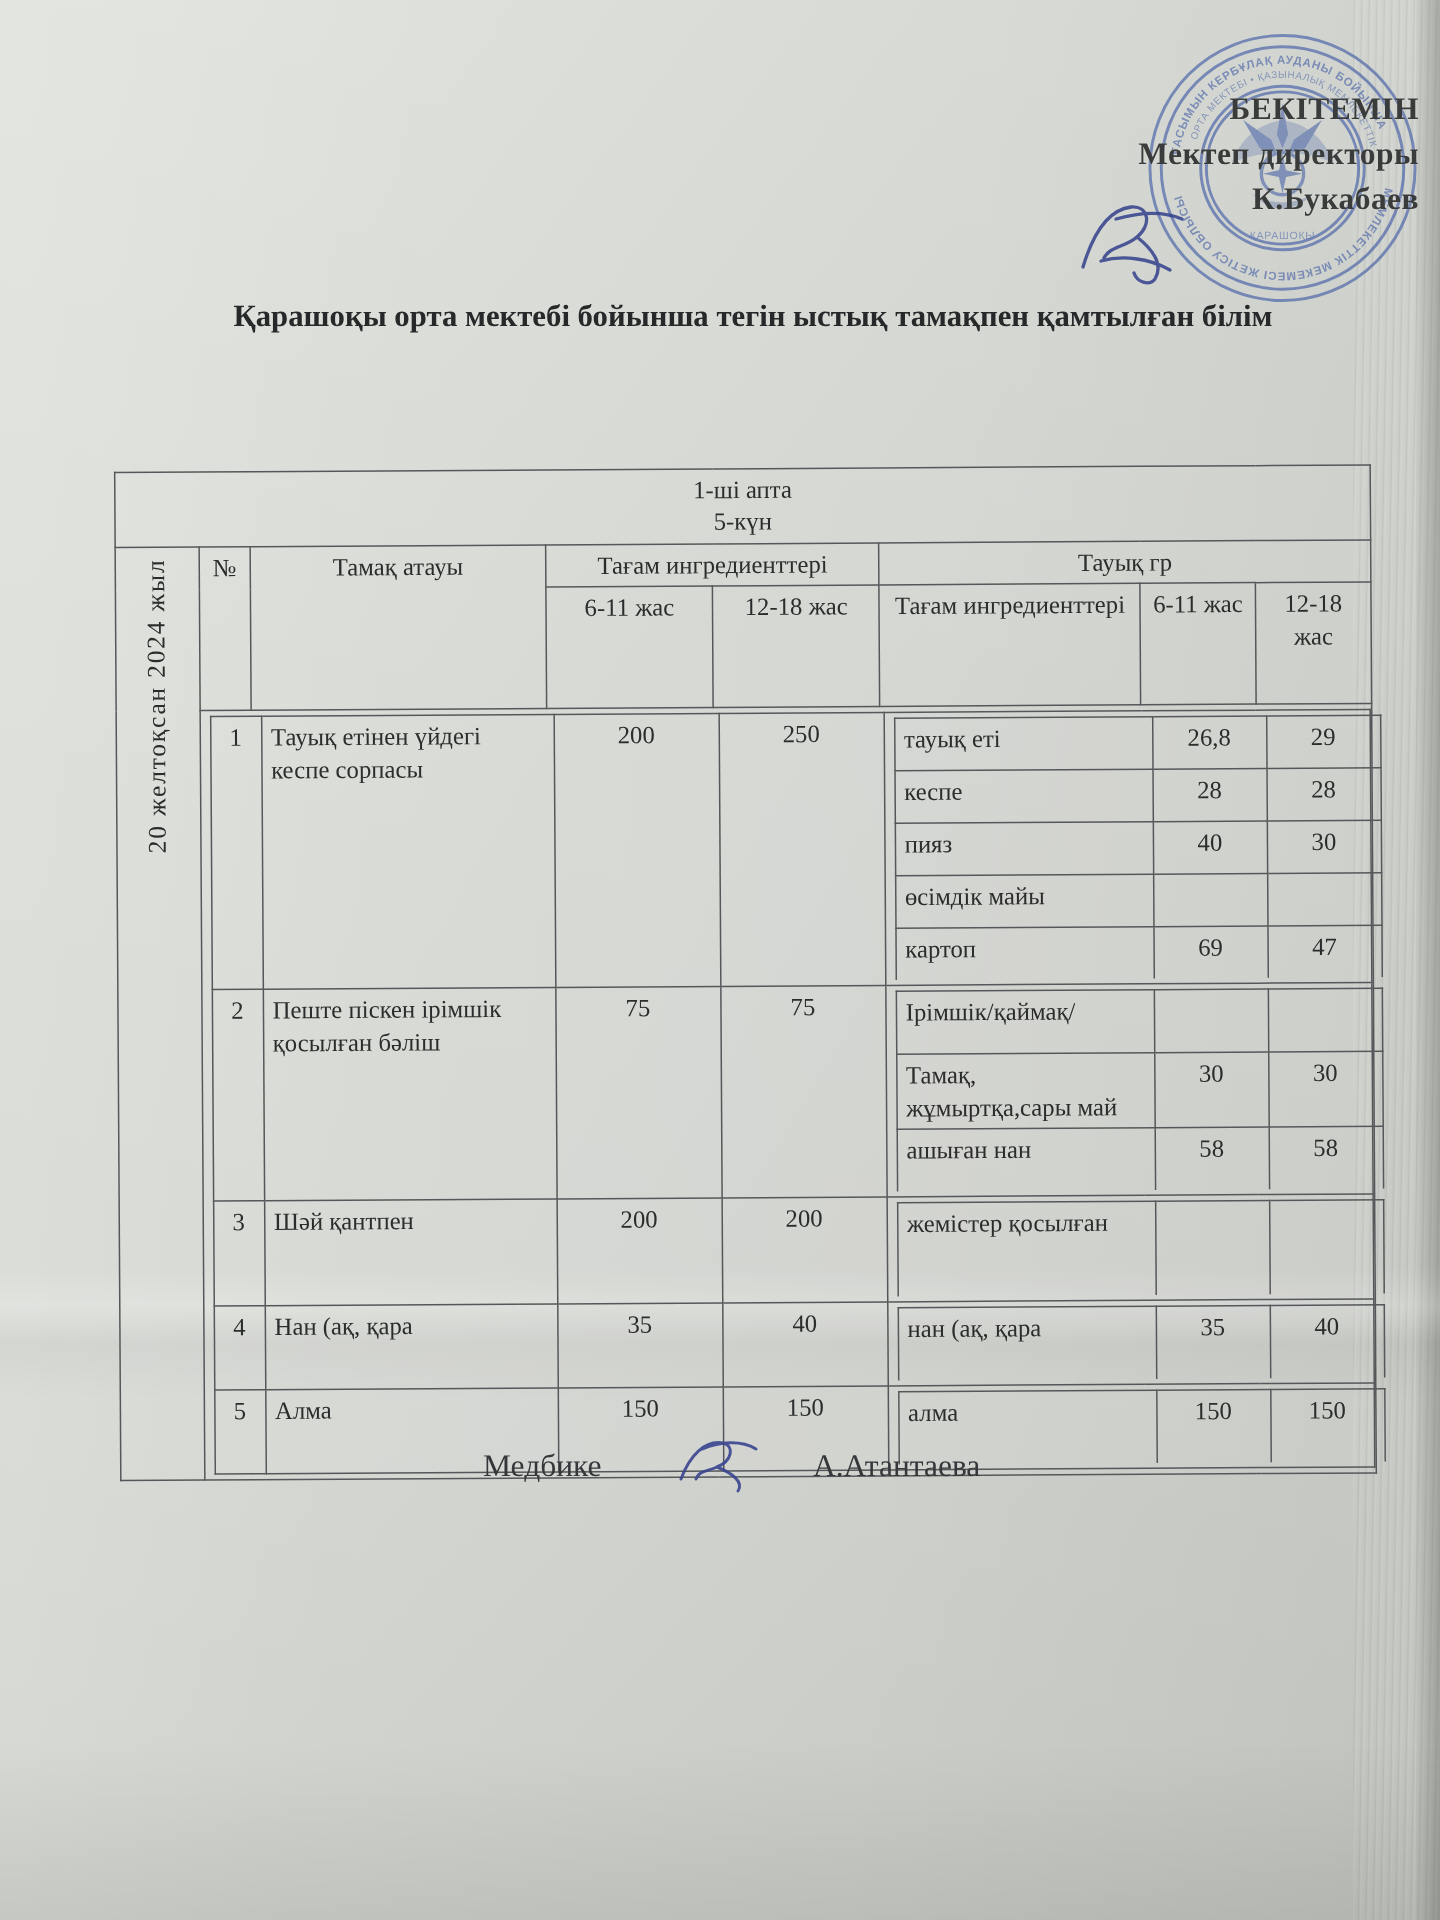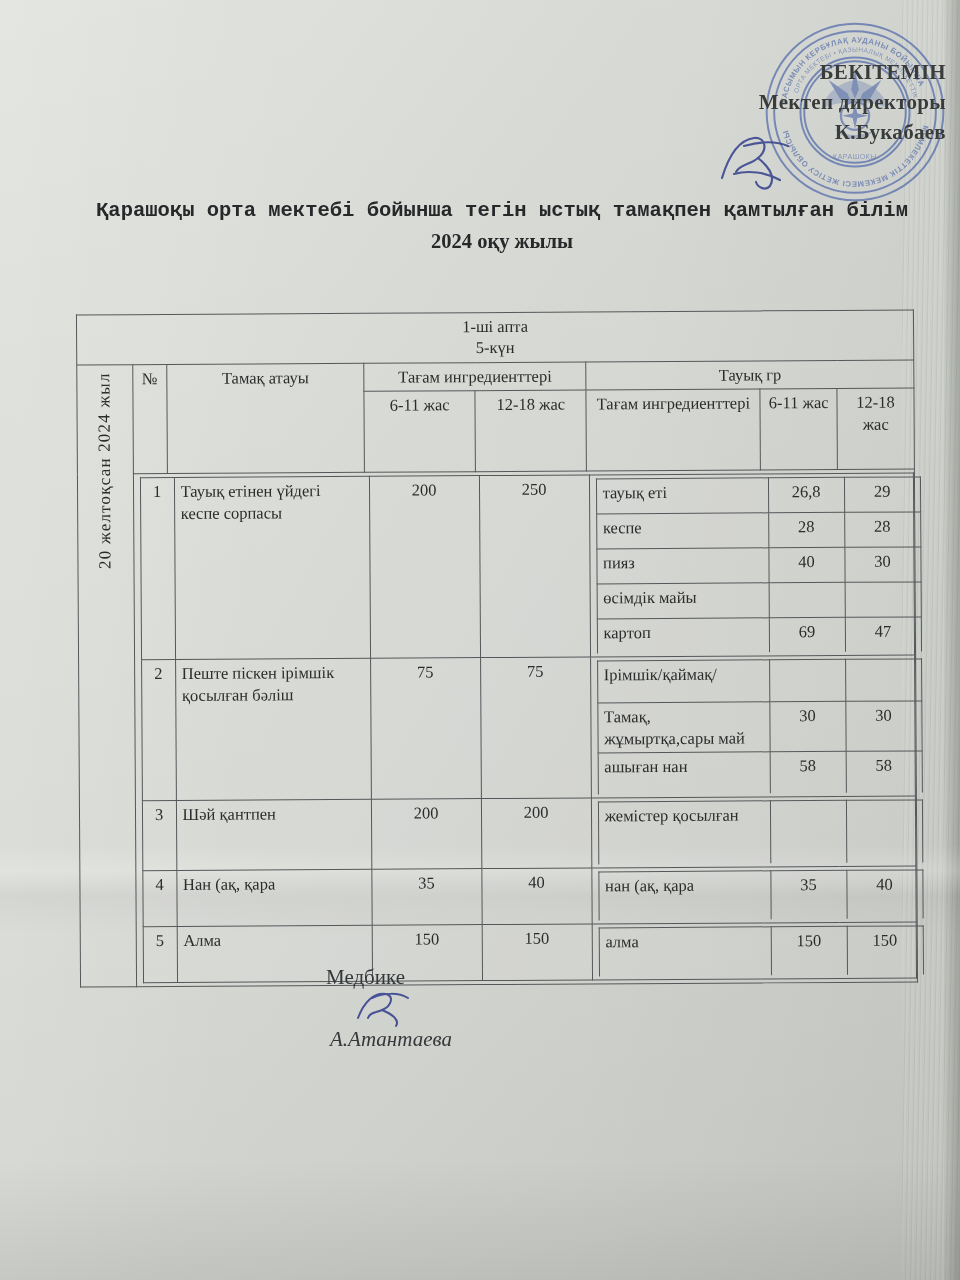--- a/index.html
+++ b/index.html
@@ -95,21 +95,21 @@
     top: 196px;
     left: 90px;
     width: 824px;
     text-align: center;
     font-weight: bold;
     font-size: 20.5px;
     line-height: 1.48;
     color: #26282a;
     z-index: 2;
   }
-  #title .ln1 { text-align: center; font-family: Liberation Mono, monospace; }
+  #title .ln1 { text-align: center; }
   #title .ln3 { font-weight: bold; }
 
   
   #menu-table-wrap {
     position: absolute;
     left: 78px;
     top: 312px;
     width: 838px;
     z-index: 2;
     transform: rotate(-0.35deg);
@@ -188,24 +188,24 @@
   
   #sign-block {
     position: absolute;
     left: 322px;
     top: 962px;
     z-index: 2;
     font-size: 21px;
     line-height: 1.52;
     color: #35383a;
   }
-  .sign-row { display: flex; align-items: center; white-space: nowrap; flex-direction: column; }
+  .sign-row { display: flex; white-space: nowrap; }
   .sign-role { width: 122px; }
   .sign-mark { width: 78px; height: 30px; position: relative; }
-  .sign-name { margin-left: 8px; font-style: italic; }
+  .sign-name { margin-left: 20px; }
 
   #sig-med, #sig-cook {
     position: absolute;
     left: 0; top: -10px;
     width: 86px; height: 44px;
     opacity: .9;
   }
 </style>
 </head>
 <body>
@@ -256,21 +256,20 @@
   <g fill="none" stroke="#33408c" stroke-width="2.2" stroke-linecap="round">
     <path d="M8 50 C14 30, 24 12, 40 10 C52 9, 54 22, 44 30 C36 37, 26 36, 22 44"></path>
     <path d="M30 18 C44 14, 60 12, 74 18"></path>
     <path d="M44 30 C54 38, 62 48, 56 58 C52 63, 44 60, 42 54"></path>
     <path d="M20 46 C34 42, 52 44, 66 52"></path>
   </g>
 </svg>
 
 <div id="title">
   <div class="ln1">Қарашоқы орта мектебі бойынша тегін ыстық тамақпен қамтылған білім</div>
-  <div class="ln3">2024 оқу жылы</div>
 </div>
 
 <div id="menu-table-wrap">
   <table class="menu">
     <colgroup>
       <col style="width:55px">
         <col style="width:34px">
         <col style="width:195px">
       <col style="width:110px">
         <col style="width:110px">

